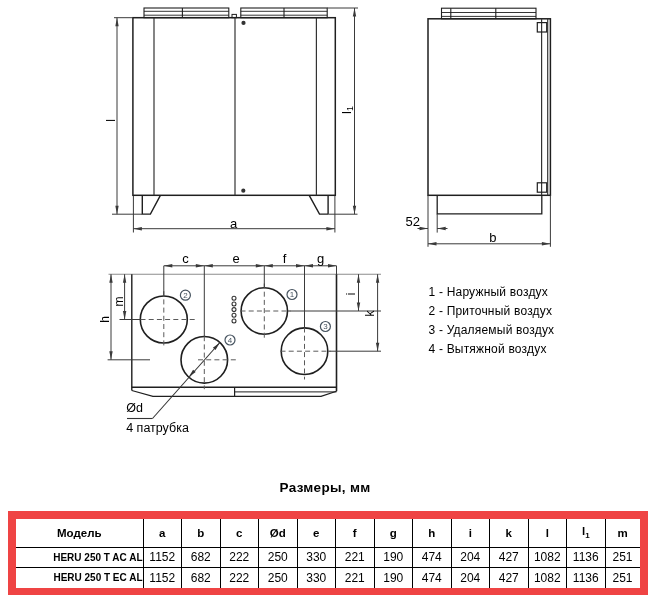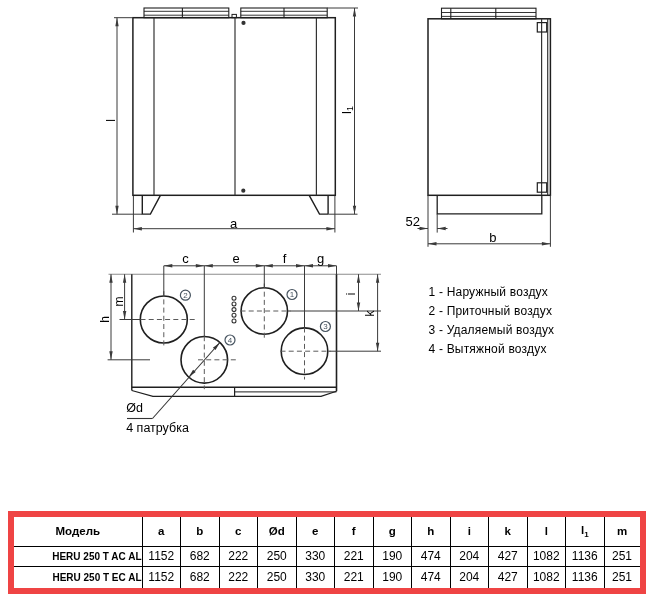--- a/index.html
+++ b/index.html
@@ -1,19 +1,19 @@
 <!DOCTYPE html>
 <html><head><meta charset="utf-8">
 <style>
 html,body{margin:0;padding:0;background:#fff}
 body{font-family:"Liberation Sans",sans-serif;width:650px;height:595px;overflow:hidden}
 #wrap{position:relative;width:650px;height:595px}
 #draw{position:absolute;left:0;top:0}
 .title{position:absolute;left:0;top:480px;width:650px;text-align:center;font-weight:bold;font-size:13.5px;letter-spacing:0.3px;color:#000}
-table{position:absolute;left:8px;top:511px;border-collapse:collapse;table-layout:fixed;font-size:12px;color:#000;border:6px solid #ef4444}
+table{position:absolute;left:8px;top:511px;border-collapse:collapse;table-layout:fixed;font-size:12px;color:#000;border:8px solid #ef4444}
 td,th{border:1px solid #000;text-align:center;padding:0;overflow:hidden}
 th{font-size:11.5px}
 td.mod{text-align:right;padding-left:10px;font-weight:bold;font-size:10px}
 sub{font-size:8px}
 </style></head>
 <body>
 <div id="wrap">
 <svg id="draw" width="650" height="478" viewBox="0 0 650 478" fill="none">
 
 <rect x="132.9" y="17.7" width="202.4" height="177.6" stroke="#1f1f1f" stroke-width="1.5"></rect>
@@ -213,20 +213,21 @@
 
 <text x="428.5" y="296.4" font-size="12" letter-spacing="0.2" fill="#000">1 - Наружный воздух</text>
 
 <text x="428.5" y="315.2" font-size="12" letter-spacing="0.2" fill="#000">2 - Приточный воздух</text>
 
 <text x="428.5" y="334.0" font-size="12" letter-spacing="0.2" fill="#000">3 - Удаляемый воздух</text>
 
 <text x="428.5" y="352.8" font-size="12" letter-spacing="0.2" fill="#000">4 - Вытяжной воздух</text>
 </svg>
 
+<div class="title">Размеры, мм</div>
 
 <table>
 <colgroup>
         <col style="width:131px">
         <col span="13" style="width:38.5px">
       </colgroup>
 <tbody>
         <tr style="height:32px">
           <th>Модель</th>
           <th>a</th>

